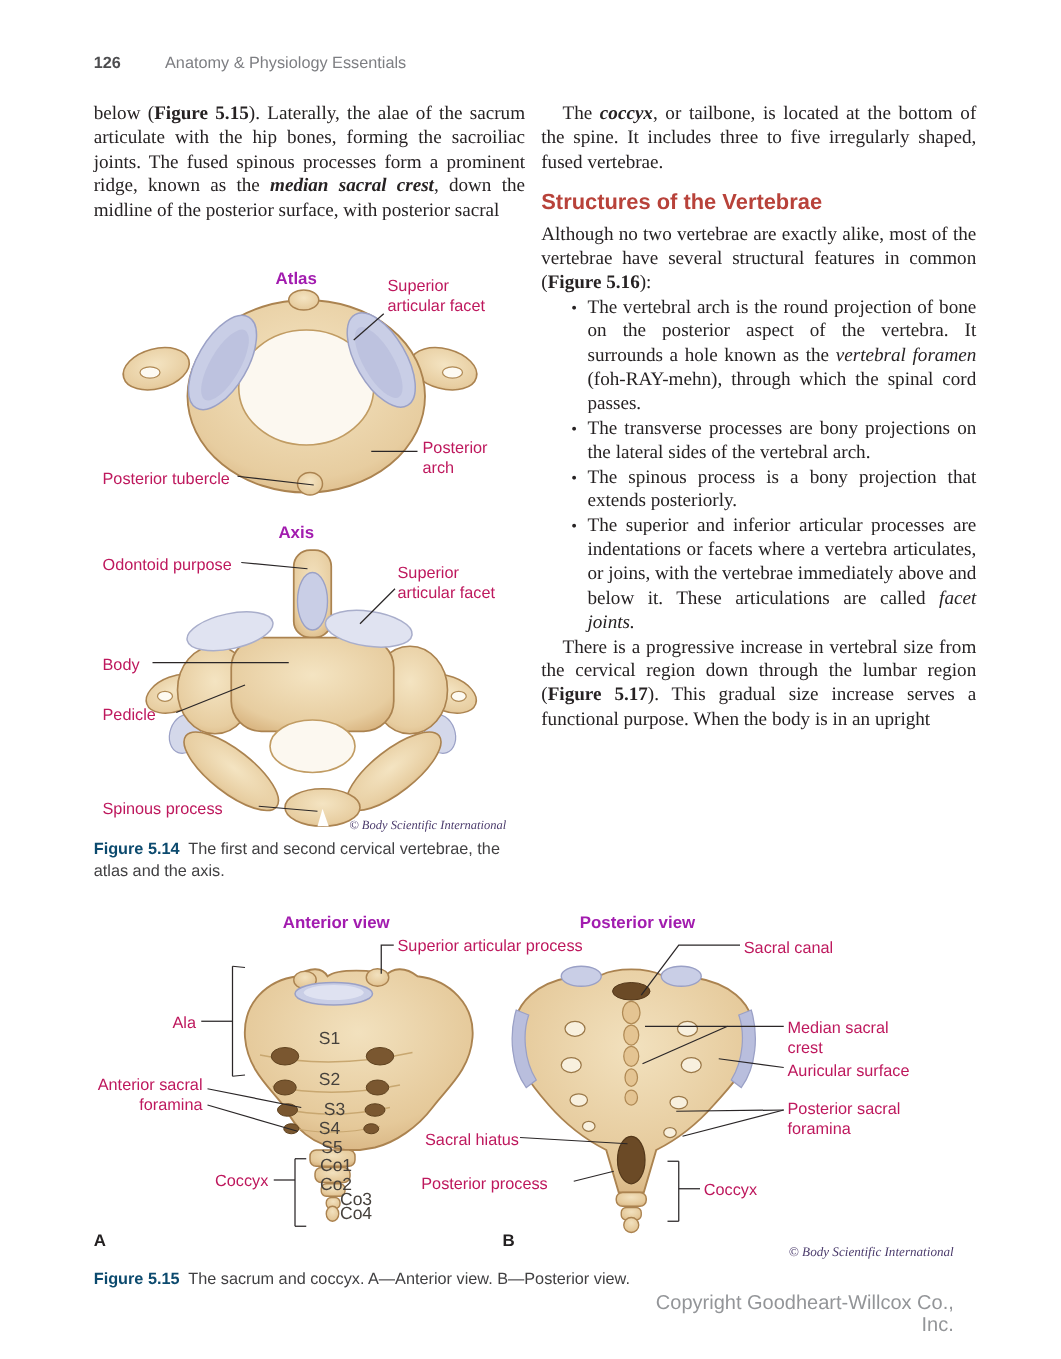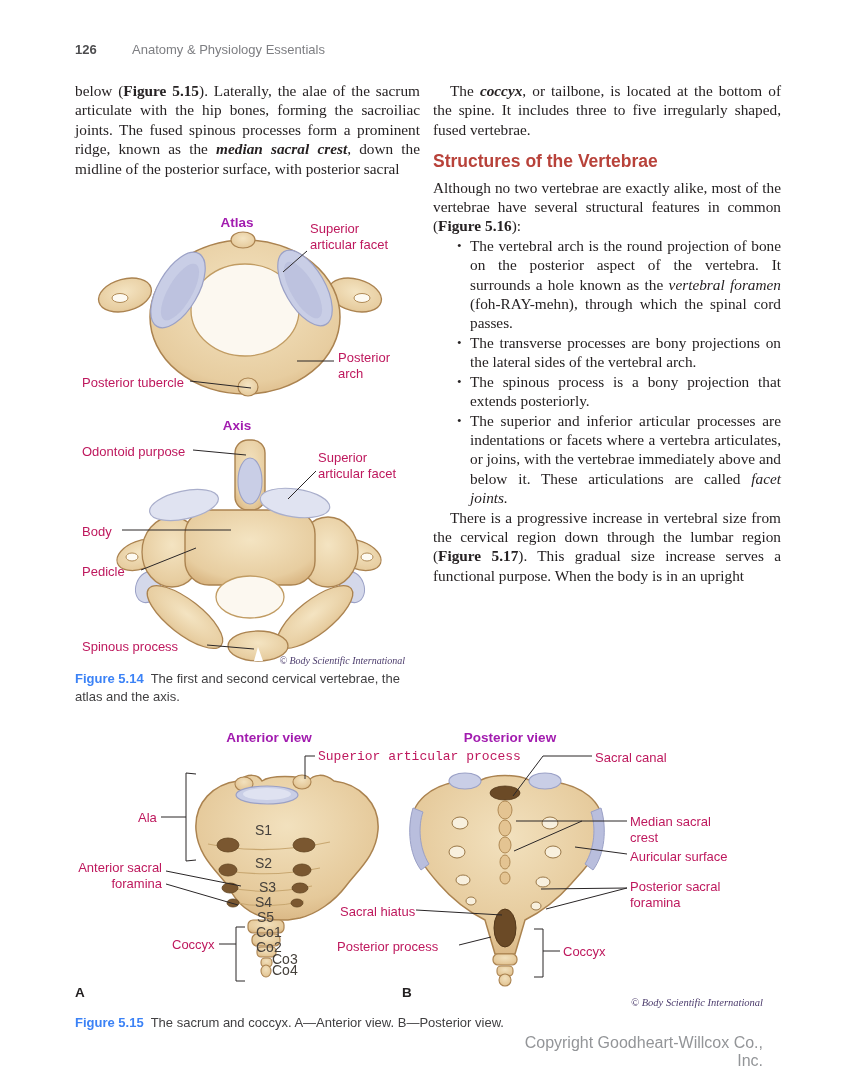--- a/index.html
+++ b/index.html
@@ -23,21 +23,21 @@
   
   .fig-title{position:absolute;font-size:13.5px;font-weight:bold;text-align:center;color:#a21caf;}
   .lbl{position:absolute;font-size:13px;line-height:15.5px;color:#be185d;white-space:nowrap;}
   .lbl.wrap{white-space:normal;}
   .lbl.right{text-align:right;}
   .seg{position:absolute;font-size:14px;color:#46413c;}
   .panel-letter{position:absolute;font-size:13.5px;font-weight:bold;color:#232021;}
   .credit{position:absolute;font-family:"Liberation Serif",serif;font-style:italic;
           font-size:10.5px;color:#4a3a6b;text-align:right;}
   .caption{position:absolute;font-size:13px;line-height:17.5px;color:#414042;text-align:left;}
-  .caption .cap-label{font-weight:bold;color:#3b82f6;margin-right:7px;}
+  .caption .cap-label{font-weight:bold;color:#0c4a6e;margin-right:7px;}
   .footer-copyright{position:absolute;font-size:16px;color:#939598;text-align:right;}
   svg.figure-art,svg.leader-lines{position:absolute;}
   svg.leader-lines{left:0;top:0;pointer-events:none;}
 </style>
 </head>
 <body>
 
 <div class="page">
 
   <header>
@@ -196,21 +196,21 @@
       <ellipse cx="58" cy="112" rx="7" ry="5" fill="#f8f0de" stroke="#9a7848" stroke-width="1"></ellipse>
       <ellipse cx="138" cy="114" rx="7" ry="5" fill="#f8f0de" stroke="#9a7848" stroke-width="1"></ellipse>
       <ellipse cx="66" cy="133" rx="5" ry="4" fill="#f8f0de" stroke="#9a7848" stroke-width="1"></ellipse>
       <ellipse cx="131" cy="138" rx="5" ry="4" fill="#f8f0de" stroke="#9a7848" stroke-width="1"></ellipse>
       <ellipse cx="100" cy="160" rx="11" ry="19" fill="#6b4a26" stroke="#54381a" stroke-width="1"></ellipse>
       <rect x="88" y="186" width="24" height="11" rx="5" fill="url(#bg4)" stroke="#ab8350" stroke-width="1.2"></rect>
       <rect x="92" y="198" width="16" height="10" rx="4" fill="url(#bg4)" stroke="#ab8350" stroke-width="1.1"></rect>
       <ellipse cx="100" cy="212" rx="6" ry="6" fill="url(#bg4)" stroke="#ab8350" stroke-width="1.1"></ellipse>
     </svg>
 
-    <div class="lbl" style="left:318px;top:749px;font-family:Liberation Mono, monospace;">Superior articular process</div>
+    <div class="lbl" style="left:318px;top:749px;">Superior articular process</div>
     <div class="lbl" style="left:138px;top:810px;">Ala</div>
     <div class="lbl wrap right" style="left:70px;top:860px;width:92px;">Anterior sacral foramina</div>
     <div class="lbl" style="left:172px;top:937px;">Coccyx</div>
     <div class="lbl" style="left:340px;top:904px;">Sacral hiatus</div>
     <div class="lbl" style="left:337px;top:939px;">Posterior process</div>
 
     <div class="lbl" style="left:595px;top:750px;">Sacral canal</div>
     <div class="lbl wrap" style="left:630px;top:814px;width:88px;">Median sacral crest</div>
     <div class="lbl" style="left:630px;top:849px;">Auricular surface</div>
     <div class="lbl wrap" style="left:630px;top:879px;width:98px;">Posterior sacral foramina</div>

